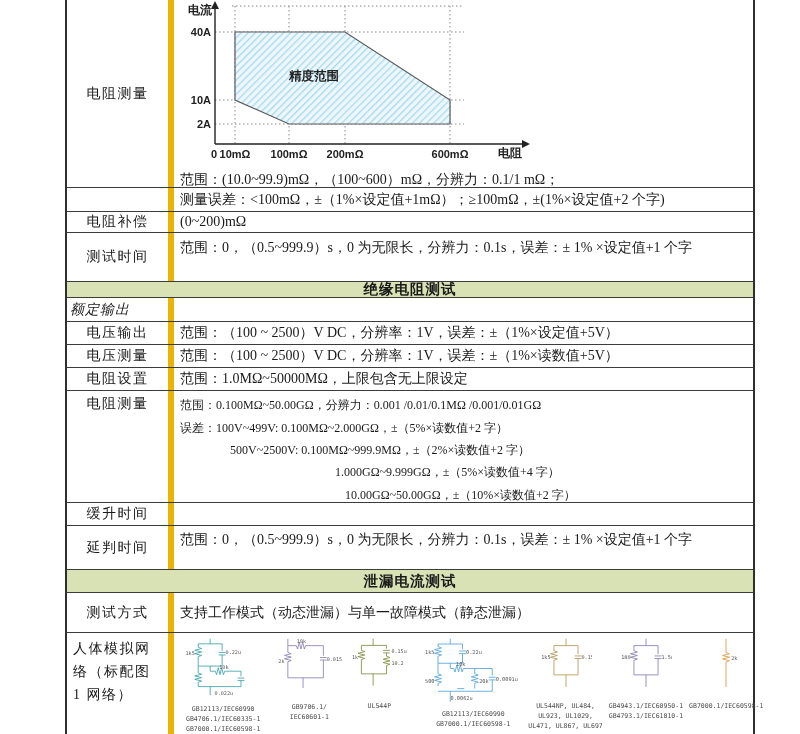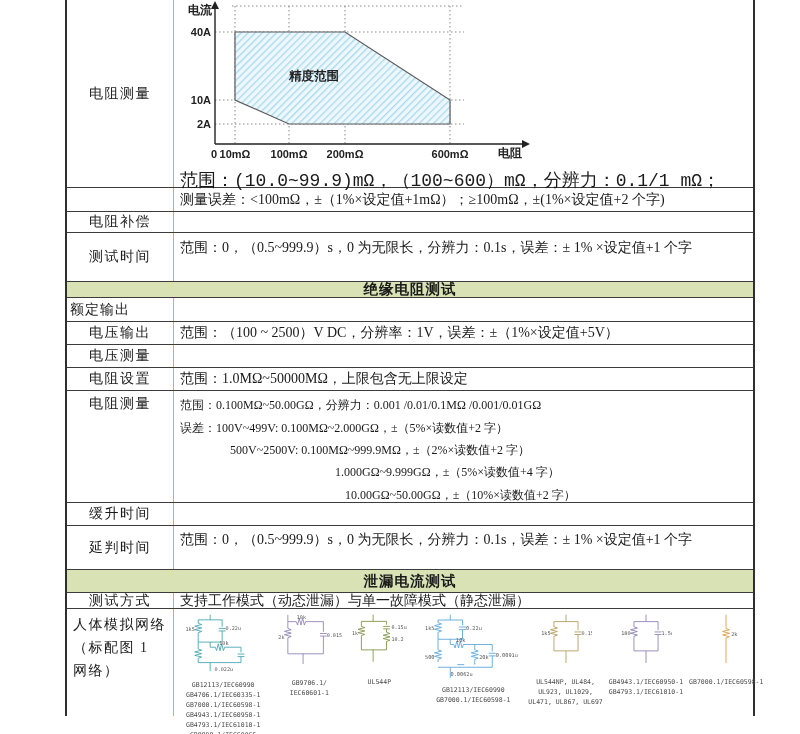--- a/index.html
+++ b/index.html
@@ -1,25 +1,25 @@
 <!DOCTYPE html>
 <html><head>
 <meta charset="utf-8">
 <style>
   html,body{margin:0;padding:0;background:#ffffff;}
   body{width:800px;height:734px;overflow:hidden;font-family:"Liberation Serif","DejaVu Serif",serif;color:#1a1a1a;}
   .tbl{margin-left:65px;width:690px;border-left:2px solid #2f2f2f;border-right:2px solid #2f2f2f;box-sizing:border-box;}
   .row{display:flex;border-bottom:1px solid #3c3c3c;box-sizing:border-box;}
-  .lcell{width:107px;flex:0 0 107px;border-right:1px solid #eab308;display:flex;align-items:center;justify-content:center;font-size:14px;letter-spacing:1.5px;box-sizing:border-box;}
-  .lcell.left{justify-content:flex-start;padding-left:3px;letter-spacing:1px;}
+  .lcell{width:107px;flex:0 0 107px;border-right:6px solid #eab308;display:flex;align-items:center;justify-content:center;font-size:14px;letter-spacing:1.5px;box-sizing:border-box;}
+  .lcell.left{justify-content:flex-start;padding-left:3px;letter-spacing:1px;font-style:italic;}
   .ccell{flex:1;display:flex;align-items:center;padding:0 6px;font-size:14px;box-sizing:border-box;overflow:hidden;}
   .ccell.multi{display:block;line-height:22px;padding-top:3px;}
   .ghdr{height:100%;width:100%;background:#d9e2b5;display:flex;align-items:center;justify-content:center;font-weight:bold;font-size:14.5px;letter-spacing:1px;}
   .chart-cell{flex:1;display:block;padding:0;box-sizing:border-box;}
-  .range-line{font-size:18px;padding-left:6px;height:24px;display:flex;align-items:center;font-family:Liberation Mono, monospace;}
+  .range-line{font-size:14px;padding-left:6px;height:24px;display:flex;align-items:center;}
   .ins-line{height:22.4px;display:flex;align-items:center;font-size:12px;}
   .nets{flex:1;display:flex;align-items:flex-start;padding:4px 0 0 12px;box-sizing:border-box;}
   .net{display:flex;flex-direction:column;align-items:center;margin-right:6px;}
   .stds{white-space:pre-line;text-align:center;font-size:6.5px;line-height:1.55;color:#4a4a4a;font-family:"DejaVu Sans Mono",monospace;width:max-content;max-width:128px;margin-top:2px;}
   .net svg{display:block;}
   .net svg path{fill:none;stroke:currentColor;stroke-width:1;}
   .net svg text{fill:#555;font-family:"DejaVu Sans Mono",monospace;font-size:6px;}
   .chart-svg text{font-family:"Liberation Sans","DejaVu Sans",sans-serif;fill:#222;}
   .netlabel{white-space:normal;text-align:left;line-height:23px;padding:4px 6px 0 6px;align-items:flex-start;}
 </style>
@@ -75,20 +75,21 @@
     </div>
   </div>
 
   <div class="row" style="height:24px">
     <div class="lcell"></div>
     <div class="ccell">测量误差：&lt;100mΩ，±（1%×设定值+1mΩ）；≥100mΩ，±(1%×设定值+2 个字)</div>
   </div>
 
   <div class="row" style="height:21px">
     <div class="lcell">电阻补偿</div>
+    <div class="ccell">(0~200)mΩ</div>
   </div>
 
   <div class="row" style="height:49px">
     <div class="lcell">测试时间</div>
     <div class="ccell multi" style="line-height:23px">范围：0，（0.5~999.9）s，0 为无限长，分辨力：0.1s，误差：± 1% ×设定值+1 个字</div>
   </div>
 
   <div class="row" style="height:16px">
     <div class="ghdr">绝缘电阻测试</div>
   </div>
@@ -97,20 +98,21 @@
     <div class="lcell left">额定输出</div>
   </div>
 
   <div class="row" style="height:23px">
     <div class="lcell">电压输出</div>
     <div class="ccell">范围：（100 ~ 2500）V DC，分辨率：1V，误差：±（1%×设定值+5V）</div>
   </div>
 
   <div class="row" style="height:23px">
     <div class="lcell">电压测量</div>
+    <div class="ccell">范围：（100 ~ 2500）V DC，分辨率：1V，误差：±（1%×读数值+5V）</div>
   </div>
 
   <div class="row" style="height:23px">
     <div class="lcell">电阻设置</div>
     <div class="ccell">范围：1.0MΩ~50000MΩ，上限包含无上限设定</div>
   </div>
 
   <div class="row" style="height:112px">
     <div class="lcell" style="align-items:flex-start;padding-top:4px">电阻测量</div>
     <div class="ccell multi">
@@ -128,21 +130,21 @@
 
   <div class="row" style="height:44px">
     <div class="lcell">延判时间</div>
     <div class="ccell multi" style="line-height:21px">范围：0，（0.5~999.9）s，0 为无限长，分辨力：0.1s，误差：± 1% ×设定值+1 个字</div>
   </div>
 
   <div class="row" style="height:23px">
     <div class="ghdr">泄漏电流测试</div>
   </div>
 
-  <div class="row" style="height:16px">
+  <div class="row" style="height:40px">
     <div class="lcell">测试方式</div>
     <div class="ccell">支持工作模式（动态泄漏）与单一故障模式（静态泄漏）</div>
   </div>
 
   <div class="row" style="height:107px;border-bottom:none">
     <div class="lcell netlabel">人体模拟网络（标配图 1 网络）</div>
     <div class="nets">
 
       <div class="net" style="color:#3fa3ad">
         <svg width="74" height="65" viewBox="0 0 86 76">

